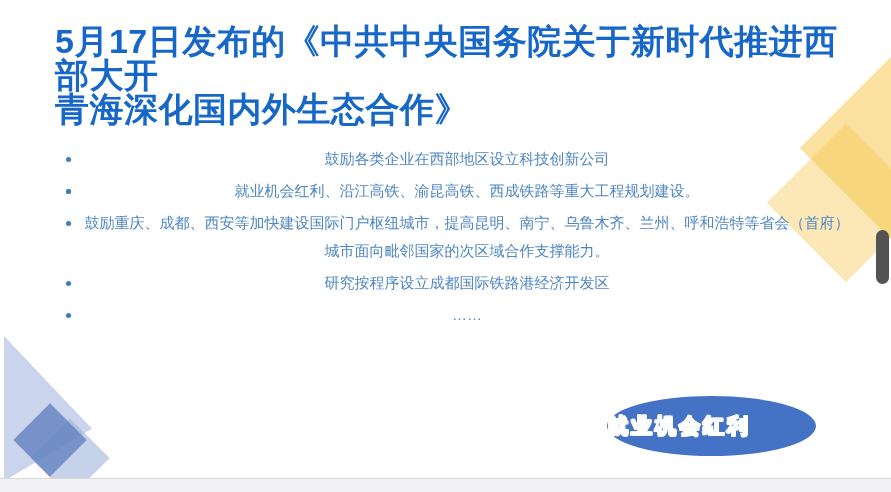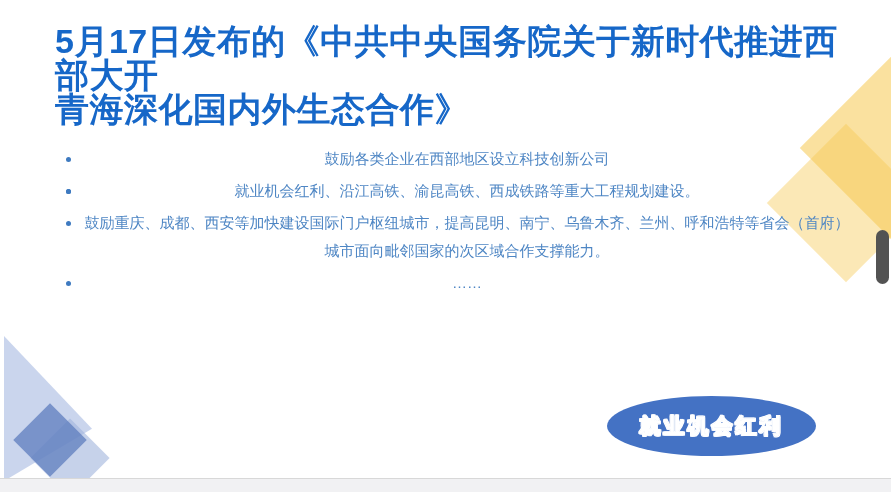--- a/index.html
+++ b/index.html
@@ -24,21 +24,21 @@
     font-size:34px;line-height:34px;font-weight:700;color:#1667c8;letter-spacing:0.5px;}
 
   
   .bullets{position:absolute;left:55px;top:137px;width:788px;margin:8px;padding:0;list-style:none;text-align:center;}
   .bullets li{position:relative;padding-left:20px;margin:0 0 4px 0;
     font-size:15px;line-height:28px;color:#4e86c4;}
   .dot{position:absolute;left:3px;top:12px;width:5px;height:5px;border-radius:50%;background:#3e7ac0;}
 
   
   .badge{position:absolute;left:607px;top:396px;width:209px;height:60px;border-radius:50%;
-    background:#4472c4;display:flex;align-items:center;justify-content:center;}
+    background:#4472c4;display:flex;align-items:center;justify-content:flex-start;}
   .badge-text{font-size:21px;font-weight:700;letter-spacing:3px;color:#4472c4;
     -webkit-text-stroke:1px #ffffff;
     text-shadow:-1px -1px 0 #fff,1px -1px 0 #fff,-1px 1px 0 #fff,1px 1px 0 #fff,
                 0 -1px 0 #fff,0 1px 0 #fff,-1px 0 0 #fff,1px 0 0 #fff;}
 
   
   .side-tab{position:absolute;right:2px;top:230px;width:13px;height:54px;
     background:#535353;border-radius:7px;}
 
   
@@ -72,20 +72,24 @@
     <li>
       <span class="dot"></span>
       <span>就业机会红利、沿江高铁、渝昆高铁、西成铁路等重大工程规划建设。</span>
     </li>
     <li>
       <span class="dot"></span>
       <span>鼓励重庆、成都、西安等加快建设国际门户枢纽城市，提高昆明、南宁、乌鲁木齐、兰州、呼和浩特等省会（首府）城市面向毗邻国家的次区域合作支撑能力。</span>
     </li>
     <li>
       <span class="dot"></span>
+      <span>研究按程序设立成都国际铁路港经济开发区</span>
+    </li>
+    <li>
+      <span class="dot"></span>
       <span>……</span>
     </li>
   </ul>
 
   <div class="badge">
     <span class="badge-text">就业机会红利</span>
   </div>
 
   <div class="side-tab"></div>
 

